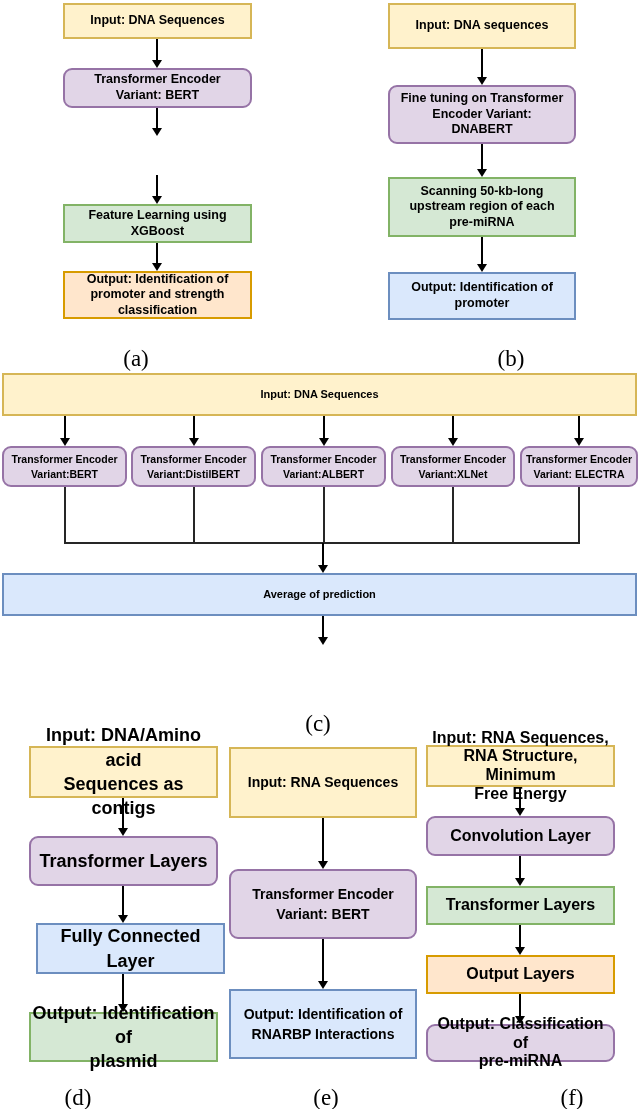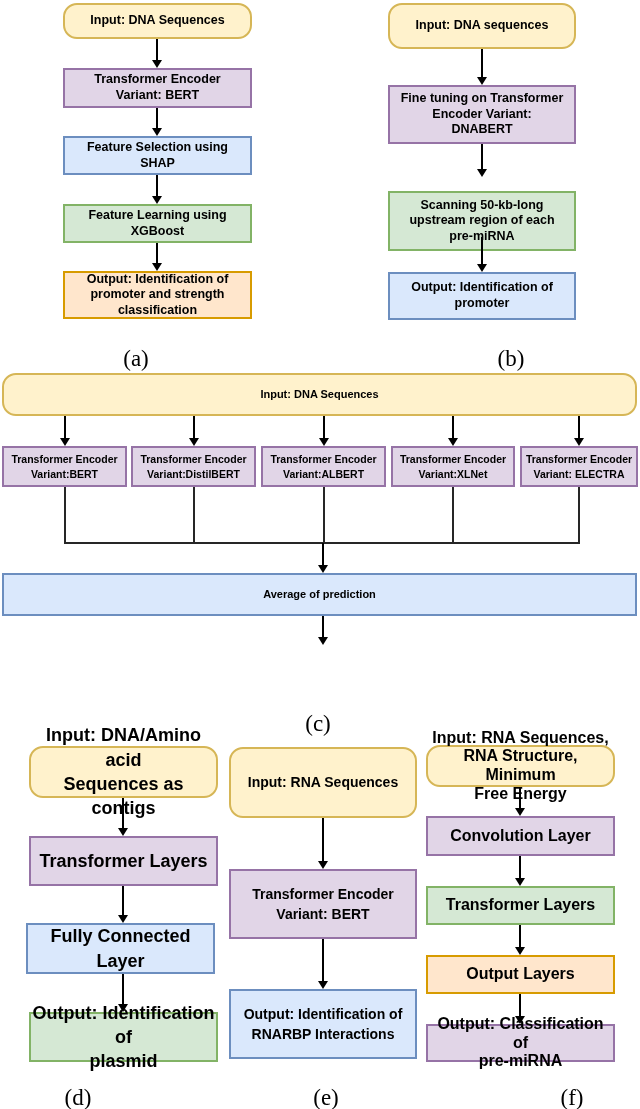--- a/index.html
+++ b/index.html
@@ -2,22 +2,22 @@
 <html style="--yellow-fill: #FFF2CC; --yellow-border: #D6B656; --purple-fill: #E1D5E7; --purple-border: #9673A6; --blue-fill: #DAE8FC; --blue-border: #6C8EBF; --green-fill: #D5E8D4; --green-border: #82B366; --orange-fill: #FFE6CC; --orange-border: #D79B00;"><head>
 <meta charset="utf-8">
 <style>
   html,body{margin:0;padding:0;background:#ffffff;}
   .canvas{position:relative;width:640px;height:1109px;background:#ffffff;overflow:hidden;
           font-family:"Liberation Sans","DejaVu Sans",sans-serif;}
   .node{position:absolute;box-sizing:border-box;border:2px solid #000;
         display:flex;align-items:center;justify-content:center;text-align:center;
         font-weight:700;color:#000;}
   .lbl{white-space:pre-line;display:block;width:100%;}
-  .yellow{background:var(--yellow-fill,#FFF2CC);border-color:var(--yellow-border,#D6B656);border-radius:14px;}
-  .purple{background:var(--purple-fill,#E1D5E7);border-color:var(--purple-border,#9673A6);}
+  .yellow{background:var(--yellow-fill,#FFF2CC);border-color:var(--yellow-border,#D6B656);}
+  .purple{background:var(--purple-fill,#E1D5E7);border-color:var(--purple-border,#9673A6);border-radius:9px;}
   .blue{background:var(--blue-fill,#DAE8FC);border-color:var(--blue-border,#6C8EBF);}
   .green{background:var(--green-fill,#D5E8D4);border-color:var(--green-border,#82B366);}
   .orange{background:var(--orange-fill,#FFE6CC);border-color:var(--orange-border,#D79B00);}
   .fs-a{font-size:12.5px;line-height:1.25;}
   .fs-c{font-size:11px;line-height:1.3;}
   .fs-cp{font-size:10.5px;line-height:1.35;}
   .fs-d{font-size:18px;line-height:1.35;}
   .fs-e{font-size:14px;line-height:1.45;}
   .fs-f{font-size:16px;line-height:1.16;}
   .arrow{position:absolute;width:10px;}
@@ -37,24 +37,20 @@
 
   <div class="node yellow fs-a" style="left:63px;top:3px;width:189px;height:36px;">
     <span class="lbl">Input: DNA Sequences</span>
     </div>
   <div class="arrow" style="left:152px;top:39px;height:29px;"></div>
   <div class="node purple fs-a" style="left:63px;top:68px;width:189px;height:40px;">
     <span class="lbl">Transformer Encoder
 Variant: BERT</span>
     </div>
   <div class="arrow" style="left:152px;top:108px;height:28px;"></div>
-  <div class="node blue fs-a" style="left:63px;top:136px;width:189px;height:39px;">
-    <span class="lbl">Feature Selection using
-SHAP</span>
-    </div>
   <div class="arrow" style="left:152px;top:175px;height:29px;"></div>
   <div class="node green fs-a" style="left:63px;top:204px;width:189px;height:39px;">
     <span class="lbl">Feature Learning using
 XGBoost</span>
     </div>
   <div class="arrow" style="left:152px;top:243px;height:28px;"></div>
   <div class="node orange fs-a" style="left:63px;top:271px;width:189px;height:48px;">
     <span class="lbl">Output: Identification of
 promoter and strength
 classification</span>
@@ -64,21 +60,21 @@
   <div class="node yellow fs-a" style="left:388px;top:3px;width:188px;height:46px;">
     <span class="lbl">Input: DNA sequences</span>
     </div>
   <div class="arrow" style="left:477px;top:49px;height:36px;"></div>
   <div class="node purple fs-a" style="left:388px;top:85px;width:188px;height:59px;">
     <span class="lbl">Fine tuning on Transformer
 Encoder Variant:
 DNABERT</span>
     </div>
   <div class="arrow" style="left:477px;top:144px;height:33px;"></div>
-  <div class="node green fs-a" style="left:388px;top:191px;width:188px;height:60px;">
+  <div class="node green fs-a" style="left:388px;top:177px;width:188px;height:60px;">
     <span class="lbl">Scanning 50-kb-long
 upstream region of each
 pre-miRNA</span>
     </div>
   <div class="arrow" style="left:477px;top:237px;height:35px;"></div>
   <div class="node blue fs-a" style="left:388px;top:272px;width:188px;height:48px;">
     <span class="lbl">Output: Identification of
 promoter</span>
     </div>
   <div class="caption" style="left:476px;top:347px;">(b)</div>
@@ -130,21 +126,21 @@
 
   <div class="node yellow fs-d" style="left:29px;top:746px;width:189px;height:52px;">
     <span class="lbl">Input: DNA/Amino acid
 Sequences as contigs</span>
     </div>
   <div class="arrow" style="left:118px;top:798px;height:38px;"></div>
   <div class="node purple fs-d" style="left:29px;top:836px;width:189px;height:50px;">
     <span class="lbl">Transformer Layers</span>
     </div>
   <div class="arrow" style="left:118px;top:886px;height:37px;"></div>
-  <div class="node blue fs-d" style="left:26px;top:923px;width:189px;height:51px;">
+  <div class="node blue fs-d" style="left:36px;top:923px;width:189px;height:51px;">
     <span class="lbl">Fully Connected Layer</span>
     </div>
   <div class="arrow" style="left:118px;top:974px;height:38px;"></div>
   <div class="node green fs-d" style="left:29px;top:1012px;width:189px;height:50px;">
     <span class="lbl">Output: Identification of
 plasmid</span>
     </div>
   <div class="caption" style="left:43px;top:1086px;">(d)</div>
 
   <div class="node yellow fs-e" style="left:229px;top:747px;width:188px;height:71px;">

